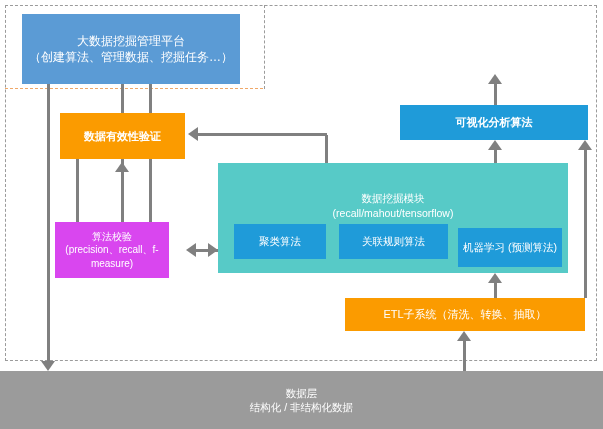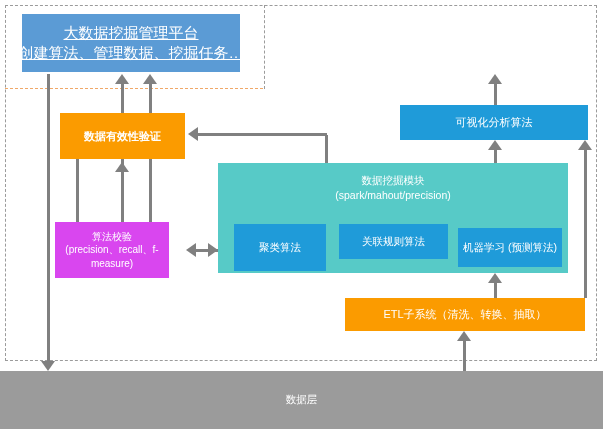--- a/index.html
+++ b/index.html
@@ -22,69 +22,68 @@
     justify-content:center;
     text-align:center;
     color:#ffffff;
     line-height:1.35;
     z-index:6;
   }
   .box .ln{display:block;white-space:nowrap;}
 
   
   #mgmt-platform{
-    left:22px;top:14px;width:218px;height:58px;
-    background:#5b9bd5;font-size:15px;text-decoration:underline;
+    left:22px;top:14px;width:218px;height:70px;
+    background:#5b9bd5;font-size:12px;
   }
   #analytics-app{
     left:394px;top:14px;width:190px;height:60px;
     background:#c9c9c9;font-size:11px;
   }
   #visual-algo{
     left:400px;top:105px;width:188px;height:35px;
-    background:#1f9bd9;font-size:11px;
+    background:#1f9bd9;font-size:11px;font-weight:bold;
   }
   #data-validation{
     left:60px;top:113px;width:125px;height:46px;
     background:#fb9b00;font-size:11px;font-weight:bold;
   }
   #algo-verify{
     left:55px;top:222px;width:114px;height:56px;
     background:#d946ef;font-size:10px;
   }
   #mining-module{
     left:218px;top:163px;width:350px;height:110px;
     background:#57cac7;font-size:10.5px;
     justify-content:flex-start;
-    padding-top:10px;
+    padding-top:28px;
   }
   #mining-module .hdr{line-height:1.45;}
   .sub{
     position:absolute;
     box-sizing:border-box;
     background:#1f9bd9;
     color:#fff;
     display:flex;align-items:center;justify-content:center;
     text-align:center;
     font-size:10.5px;
     line-height:1.3;
     z-index:7;
   }
-  #sub-cluster{left:234px;top:224px;width:92px;height:47px;}
+  #sub-cluster{left:234px;top:224px;width:92px;height:35px;}
   #sub-assoc{left:339px;top:224px;width:109px;height:35px;}
   #sub-ml{left:458px;top:228px;width:104px;height:39px;text-align:center;}
   #etl{
     left:345px;top:298px;width:240px;height:33px;
     background:#fb9b00;font-size:11px;
   }
   #data-layer{
     left:0px;top:371px;width:603px;height:58px;
     background:#9b9b9b;font-size:10.5px;
     z-index:4;
-    font-family:Liberation Serif, serif;
   }
 
   
   .dashbox{
     position:absolute;
     box-sizing:border-box;
     z-index:1;
   }
   #dash-outer{
     left:5px;top:5px;width:592px;height:356px;
@@ -188,21 +187,21 @@
   </div>
 
   <div class="box" id="algo-verify">
     <span class="ln">算法校验</span>
     <span class="ln">(precision、recall、f-</span>
     <span class="ln">measure)</span>
   </div>
 
   <div class="box" id="mining-module">
     <span class="ln hdr">数据挖掘模块</span>
-    <span class="ln hdr">(spark/mahout/precision)</span>
+    <span class="ln hdr">(recall/mahout/tensorflow)</span>
   </div>
 
   <div class="sub" id="sub-cluster">
     <span class="ln">聚类算法</span>
   </div>
 
   <div class="sub" id="sub-assoc">
     <span class="ln">关联规则算法</span>
   </div>
 
@@ -212,15 +211,16 @@
       <span class="ln">(预测算法)</span>
     </div>
   </div>
 
   <div class="box" id="etl">
     <span class="ln">ETL子系统（清洗、转换、抽取）</span>
   </div>
 
   <div class="box" id="data-layer">
     <span class="ln">数据层</span>
+    <span class="ln">结构化 / 非结构化数据</span>
   </div>
 
 </div>
 
 </body></html>

